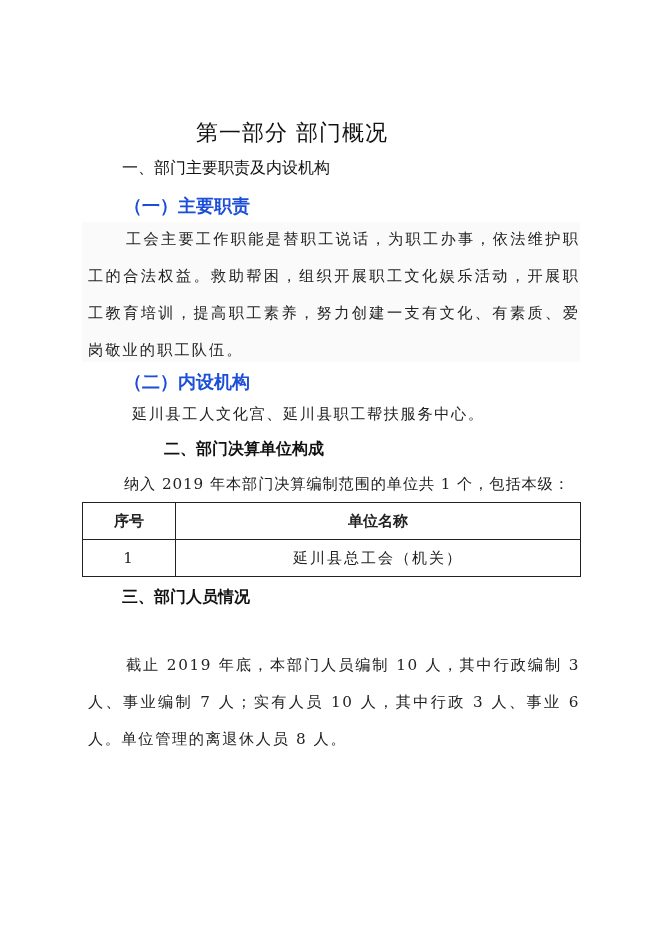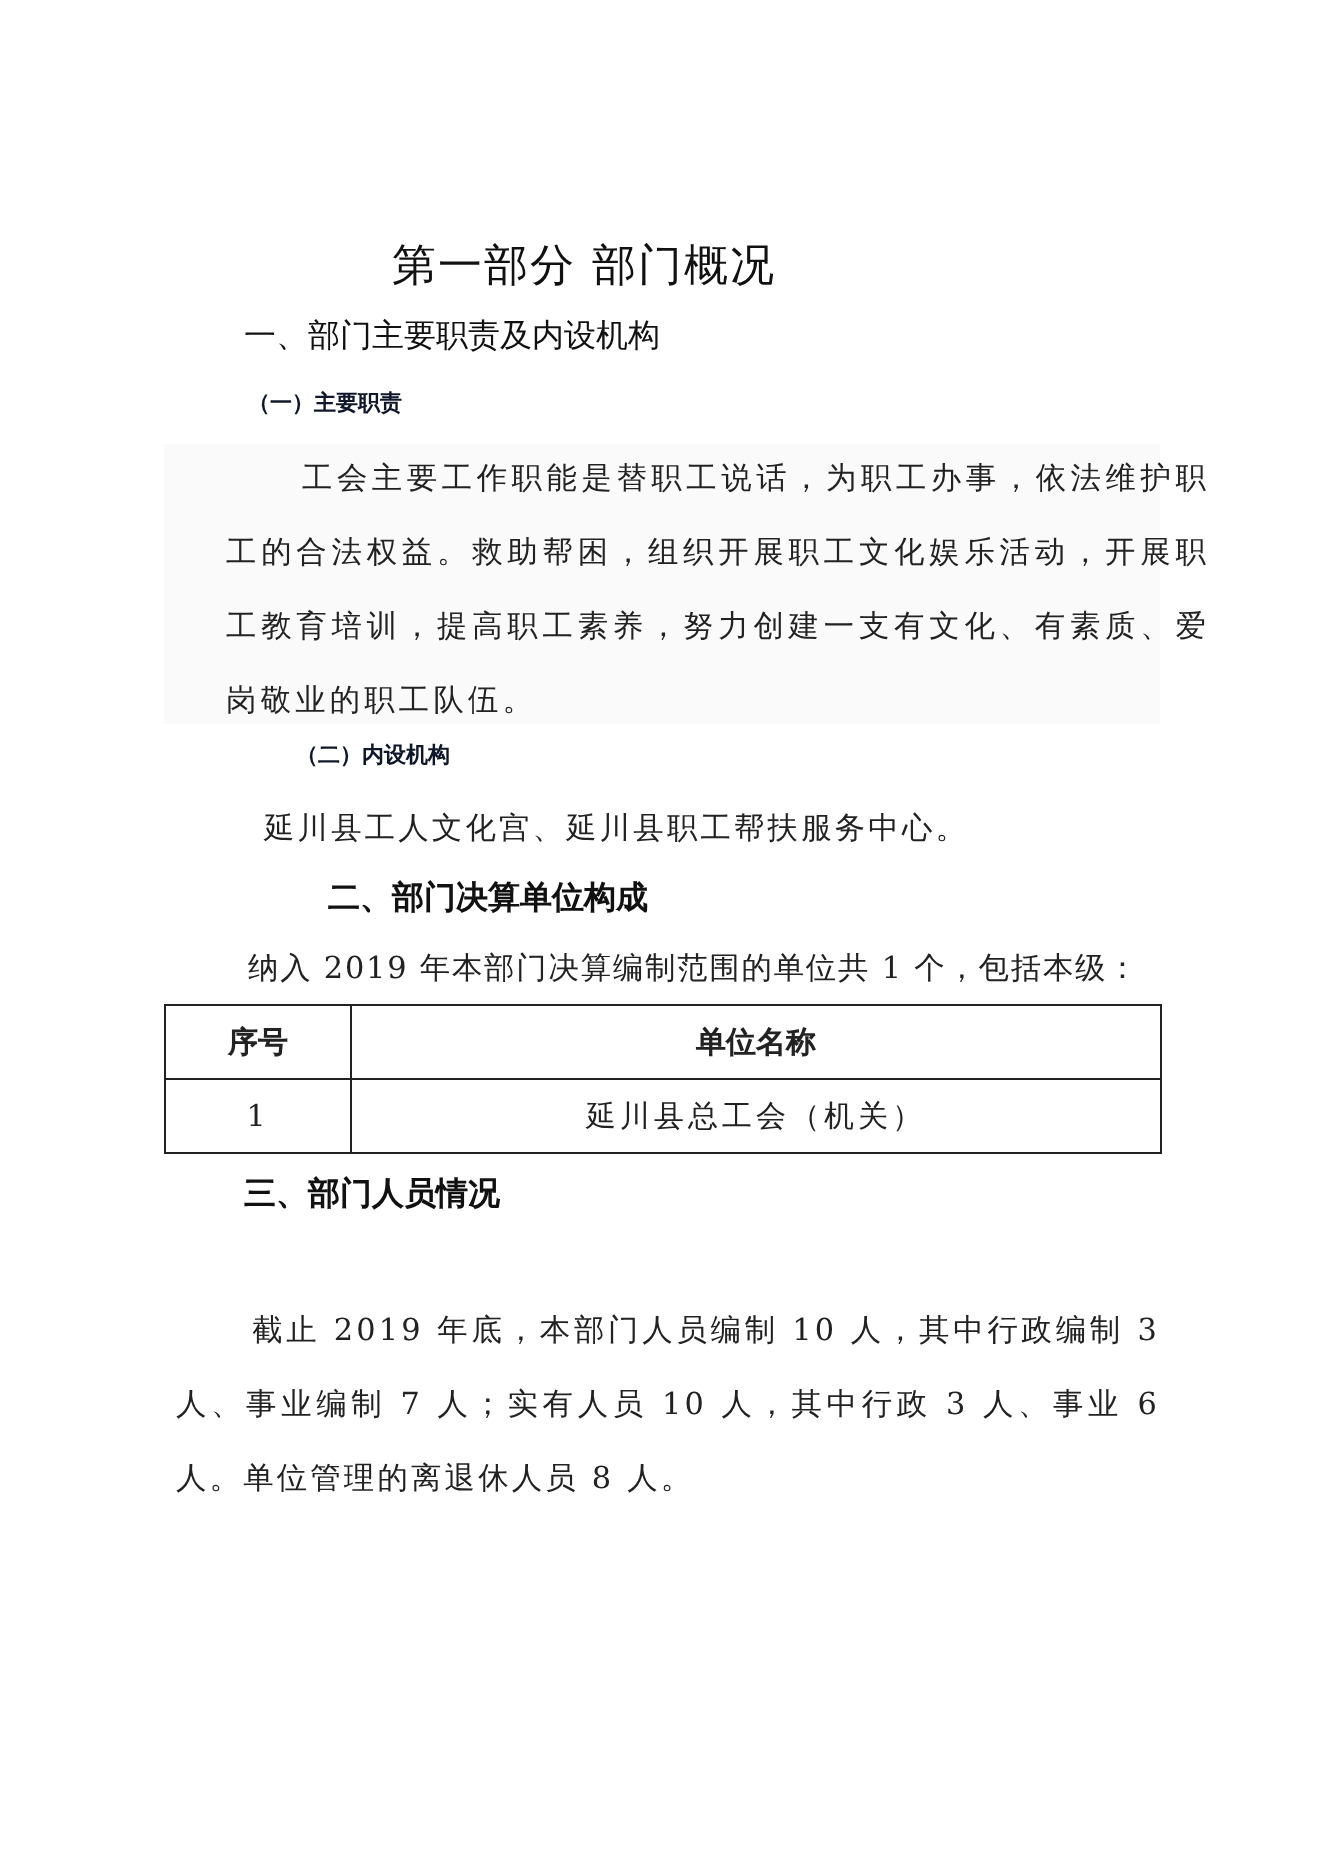--- a/index.html
+++ b/index.html
@@ -12,22 +12,22 @@
       position: absolute; left: 0; width: 584px; top: 118px;
       text-align: center; font-family: "DejaVu Sans", "Liberation Sans", sans-serif;
       font-size: 22px; letter-spacing: 1px; color: #111;
     }
     .h1 {
       position: absolute; left: 122px; font-size: 16px;
       font-family: "DejaVu Sans", "Liberation Sans", sans-serif; color: #111;
     }
     .h1.bold { font-weight: bold; }
     .h2 {
-      position: absolute; left: 128px; font-size: 11px; font-weight: bold;
-      font-family: Liberation Mono, monospace; color: #0f172a;
+      position: absolute; left: 128px; font-size: 18px; font-weight: bold;
+      font-family: Liberation Mono, monospace; color: #1d4ed8;
     }
     .para-block {
       position: absolute; left: 82px; top: 222px; width: 498px; height: 140px;
       background: #fafafa;
     }
     .para {
       position: absolute; left: 88px; width: 492px; font-size: 15.2px;
       line-height: 37px; letter-spacing: 2.1px; text-align: justify; color: #222;
     }
     .para.indent { text-indent: 38px; }
@@ -49,23 +49,23 @@
 
 <div>
 
   <div class="page-title">第一部分  部门概况</div>
 
   <div class="h1" style="top:158px;">一、部门主要职责及内设机构</div>
 
   <div class="h2" style="top:194px; left:124px;">（一）主要职责</div>
 
   <div class="para-block"></div>
-  <div class="para indent" style="top:221px;margin-left:25px;">工会主要工作职能是替职工说话，为职工办事，依法维护职工的合法权益。救助帮困，组织开展职工文化娱乐活动，开展职工教育培训，提高职工素养，努力创建一支有文化、有素质、爱岗敬业的职工队伍。</div>
+  <div class="para indent" style="top:221px;">工会主要工作职能是替职工说话，为职工办事，依法维护职工的合法权益。救助帮困，组织开展职工文化娱乐活动，开展职工教育培训，提高职工素养，努力创建一支有文化、有素质、爱岗敬业的职工队伍。</div>
 
-  <div class="h2" style="top:370px; left:124px;margin-left:24px;">（二）内设机构</div>
+  <div class="h2" style="top:370px; left:124px;">（二）内设机构</div>
 
   <div class="line" style="top:404px; left:132px;text-align:right;">延川县工人文化宫、延川县职工帮扶服务中心。</div>
 
   <div class="h1 bold" style="top:439px;margin-left:42px;">二、部门决算单位构成</div>
 
   <div class="line" style="top:474px; left:124px; letter-spacing:0.9px;">纳入 2019 年本部门决算编制范围的单位共 1 个，包括本级：</div>
 
   <table class="units">
     <thead>
       <tr>

